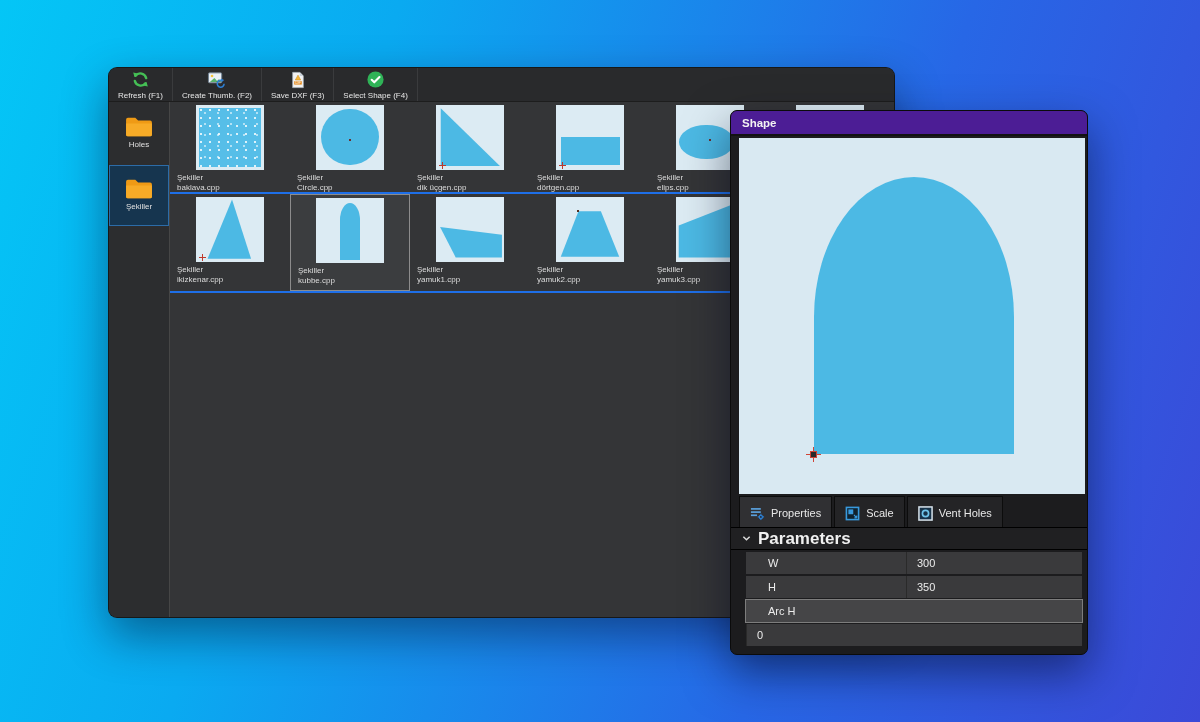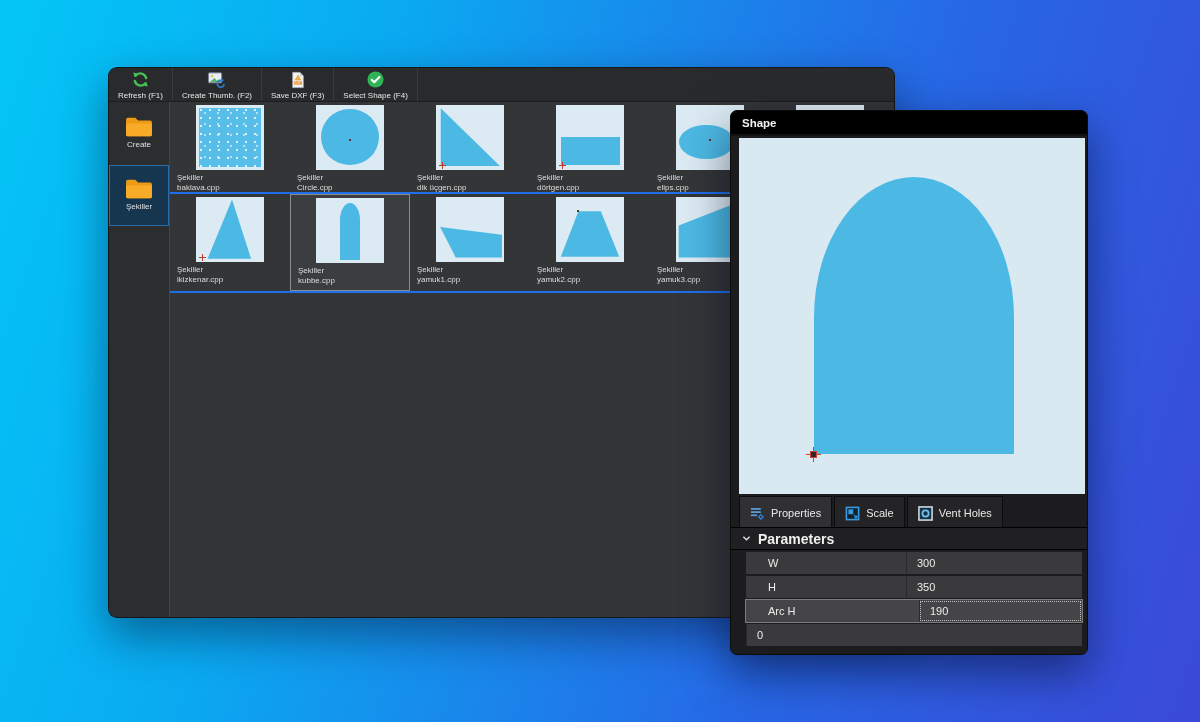--- a/index.html
+++ b/index.html
@@ -55,40 +55,40 @@
   .marker-center-dot { left:49%; top:52%; width:2px; height:2px; background:#6b2f2f; }
   .marker-cross-bottom-left { left:4%; top:88%; width:7px; height:7px;
       background:linear-gradient(#c0392b,#c0392b) center/7px 1px no-repeat,
                  linear-gradient(#c0392b,#c0392b) center/1px 7px no-repeat; }
   .marker-dot-top-left { left:31%; top:20%; width:2px; height:2px; background:#54301f; }
 
   
   .panel { position:absolute; left:730px; top:110px; width:358px; height:545px;
            background:#1c1c1e; border-radius:7px; border:1px solid #0b0b0b;
            box-shadow:0 18px 45px rgba(0,5,30,.5); z-index:10; }
-  .panel-title { height:25px; background:#000000; border-radius:6px 6px 0 0; display:flex;
+  .panel-title { height:25px; background:#4c1d95; border-radius:6px 6px 0 0; display:flex;
                  align-items:center; padding-left:11px; font-size:11.5px; font-weight:bold;
                  color:#f2f2f2; border-bottom:2px solid #121212; }
   .preview { position:absolute; left:8px; right:2px; top:27px; height:356px; background:#d9e9f2; }
   .dome-preview { position:absolute; left:75px; top:39px; width:200px; height:277px;
                   background:#4cb9e4; border-radius:100px 100px 0 0 / 140px 140px 0 0; }
   .crosshair { position:absolute; left:67px; top:309px; width:15px; height:15px; }
   .crosshair .ch-h { position:absolute; left:0; right:0; top:7px; height:1px; background:#cf4436; }
   .crosshair .ch-v { position:absolute; top:0; bottom:0; left:7px; width:1px; background:#cf4436; }
   .crosshair .ch-c { position:absolute; left:4px; top:4px; width:7px; height:7px;
                      background:#2a2a2a; border:1px solid #cf4436; }
 
   .tabbar { position:absolute; top:385px; left:8px; right:2px; height:29px; display:flex; gap:2px; }
   .tab { display:flex; align-items:center; gap:6px; padding:16px 10px; font-size:11px; color:#e8e8e8;
          background:#242426; border:1px solid #0c0c0c; }
   .tab.active { background:#303033; }
   .tab-icon { display:flex; align-items:center; }
 
   .params-header { position:absolute; top:416px; left:0; right:0; height:23px; display:flex;
-                   align-items:center; gap:7px; padding-left:11px; font-weight:bold; font-size:14px;
+                   align-items:center; gap:7px; padding-left:11px; font-weight:bold; font-size:17px;
                    color:#f0f0f0; background:#202022; border-top:1px solid #000; border-bottom:1px solid #000; }
   .params { position:absolute; top:441px; left:15px; right:5px; }
   .param-row { display:flex; height:22px; margin-bottom:2px; background:#3a3a3c; align-items:stretch;
                font-size:11px; color:#ececec; }
   .param-row.selected { background:#454547; outline:1px solid #7d7d7d;gap:13px; }
   .param-name { width:160px; padding-left:22px; display:flex; align-items:center; }
   .param-value { flex:1; padding-left:10px; border-left:1px solid #2a2a2a; display:flex; align-items:center; }
   .param-row.selected .param-value { outline:1px dotted #c2c2c2; outline-offset:-2px; }
 </style>
 </head>
@@ -146,21 +146,21 @@
       </div>
     <div class="win-body">
       <div class="sidebar">
           <div class="folder-item">
     <span class="tb-icon folder-svg">
               <svg width="30" height="24" viewBox="0 0 32 26">
                 <path d="M2 4a2 2 0 0 1 2-2h8l3 3h13a2 2 0 0 1 2 2v13a2 2 0 0 1-2 2H4a2 2 0 0 1-2-2Z" fill="#ef9a15"></path>
                 <path d="M2 8h28v12a2 2 0 0 1-2 2H4a2 2 0 0 1-2-2Z" fill="#f7ab27"></path>
               </svg>
             </span>
-    <span class="folder-label">Create</span>
+    <span class="folder-label">Holes</span>
   </div>
           <div class="folder-item selected">
     <span class="tb-icon folder-svg">
               <svg width="30" height="24" viewBox="0 0 32 26">
                 <path d="M2 4a2 2 0 0 1 2-2h8l3 3h13a2 2 0 0 1 2 2v13a2 2 0 0 1-2 2H4a2 2 0 0 1-2-2Z" fill="#ef9a15"></path>
                 <path d="M2 8h28v12a2 2 0 0 1-2 2H4a2 2 0 0 1-2-2Z" fill="#f7ab27"></path>
               </svg>
             </span>
     <span class="folder-label">Şekiller</span>
   </div>
@@ -338,20 +338,19 @@
         <div class="param-row">
     <div class="param-name">W</div>
     <div class="param-value">300</div>
   </div>
         <div class="param-row">
     <div class="param-name">H</div>
     <div class="param-value">350</div>
   </div>
         <div class="param-row selected">
     <div class="param-name">Arc H</div>
-    <div class="param-value">190</div>
   </div>
         <div class="param-row">
     <div class="param-value">0</div>
   </div>
       </div>
   </div>
 </div>
 
 </body></html>

